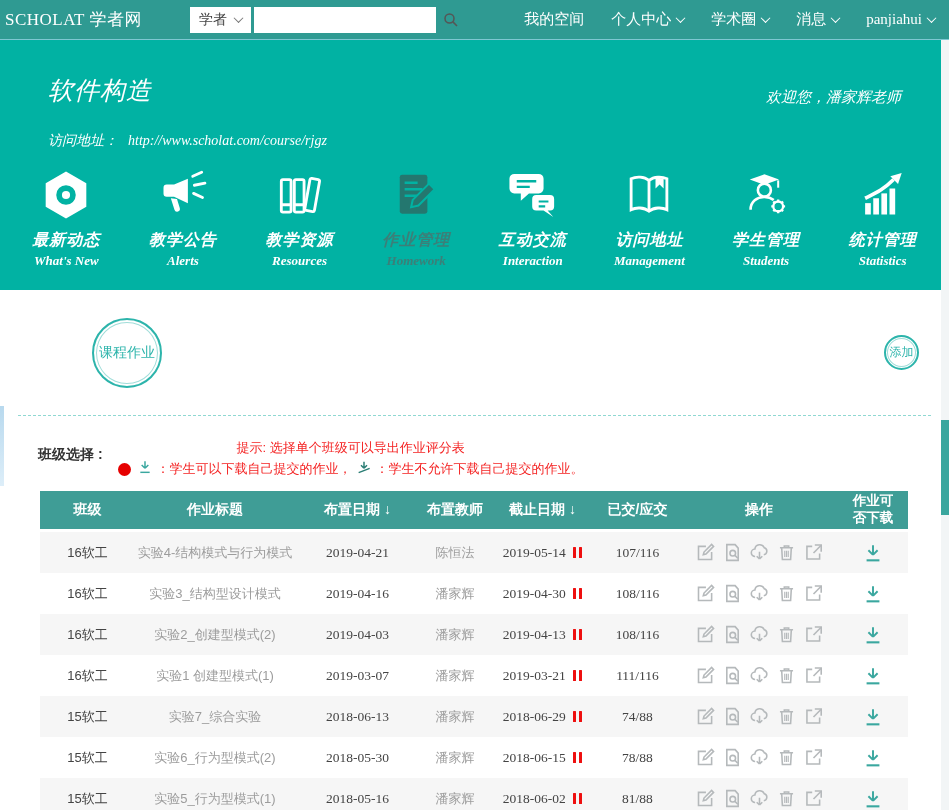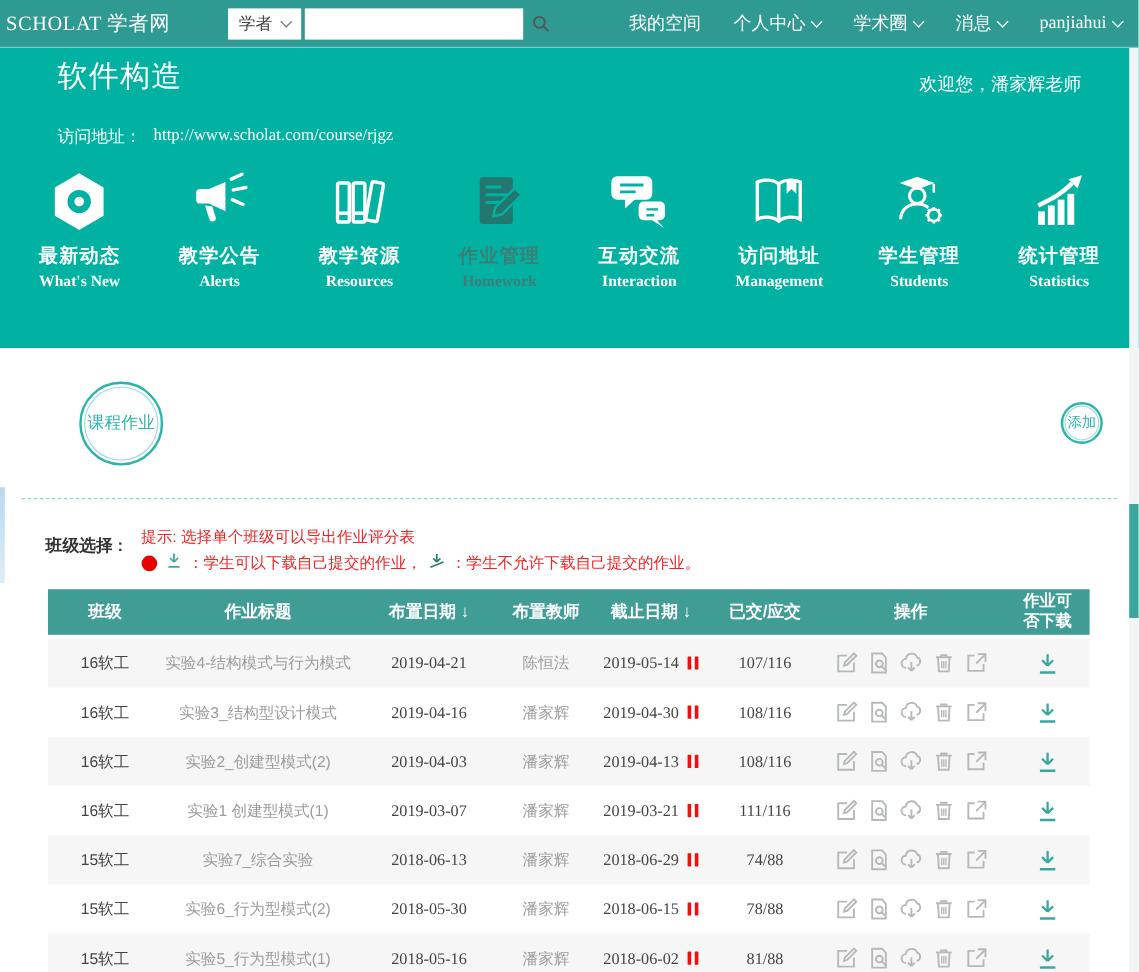--- a/index.html
+++ b/index.html
@@ -25,50 +25,51 @@
     transform:rotate(45deg) translate(-1px,-1px); display:inline-block; }
   .chev.dark { border-color:#777; }
   .search-box { background:#fff; height:26px; width:182px; display:flex; align-items:center; }
   .search-box input { border:none; outline:none; flex:1; height:24px; padding:0 6px; font-size:13px; background:transparent; }
   .search-btn { width:26px; height:26px; display:flex; align-items:center; justify-content:center; cursor:pointer; }
   .top-nav { margin-left:auto; display:flex; align-items:center; gap:27px;justify-content:center; }
   .top-nav .tn-item { color:#fff; font-size:15px; display:flex; align-items:center; gap:6px; cursor:pointer; }
   .tn-user { font-family:"Liberation Serif","DejaVu Serif",serif; }
 
   
-  .panel { height:250px; background:#01b2a3; color:#fff; padding-top:7px; }
+  .panel { height:250px; background:#01b2a3; color:#fff; padding-top:34px;font-style:italic; }
   .banner { padding:0 48px; display:flex; justify-content:space-between; align-items:flex-start; }
   .course-title { font-size:25px; font-weight:500; letter-spacing:1px; }
   .welcome { font-size:15px; margin-top:14px; }
   .url-line { padding:0 48px; margin-top:25px; font-size:14px; display:flex; gap:10px; align-items:center; }
 
   .nav-icons { margin-top:19px; display:flex; padding:0 8px; }
   .nav-item { flex:1; text-align:center; color:#fff; cursor:pointer; }
   .nav-item svg { width:52px; height:52px; display:block; margin:0 auto; }
   .nav-zh { font-size:16px; font-weight:bold; margin-top:9px; letter-spacing:1px; }
   .nav-en { font-size:13px; font-weight:bold; margin-top:2px; font-family:"Liberation Serif","DejaVu Serif",serif; }
   .nav-item.active { color:#24776f; }
   .nav-item.active .nav-zh, .nav-item.active .nav-en { color:#3c7f78; }
 
   
   .content { background:#fff; }
   .section-head { height:125px; display:flex; align-items:center; justify-content:space-between; padding:0 30px 0 66px; }
   .badge-circle {
     width:70px; height:70px; border-radius:50%; border:2px solid #2cb4ab; color:#2cb4ab;
     display:flex; align-items:center; justify-content:center; font-size:14px; cursor:pointer;
     box-shadow:inset 0 0 0 2px #fff, inset 0 0 0 3px rgba(44,180,171,.45);
+    margin-left:26px;
   }
   .add-circle {
     width:35px; height:35px; border-radius:50%; border:2px solid #2cb4ab; color:#2cb4ab;
     display:flex; align-items:center; justify-content:center; font-size:12px; cursor:pointer;
     box-shadow:inset 0 0 0 1px #fff, inset 0 0 0 2px rgba(44,180,171,.45);
   }
   .dotted-sep { margin:0 18px; border-top:1px dashed #8fd8d2; }
 
-  .filter-row { margin:24px 0 0 38px; display:flex; align-items:flex-start; }
+  .filter-row { margin:24px 0 0 38px; display:flex; align-items:flex-start;text-align:center; }
   .filter-label { font-size:14px; font-weight:bold; color:#333; line-height:28px; white-space:nowrap; }
   .select-box {
     width:193px; height:28px; border:1px solid #a9a9a9; background:#fff; margin-left:5px;
     display:flex; align-items:center; justify-content:space-between; padding:0 9px; font-size:14px; color:#333; cursor:pointer;
   }
   .sel-caret { width:0; height:0; border-left:4.5px solid transparent; border-right:4.5px solid transparent; border-top:6px solid #333; }
   .hints { margin-left:15px; color:#f42323; font-size:13px; line-height:16px; }
   .hint-line2 { display:flex; align-items:center; gap:4px; margin-top:3px; }
   .red-dot { width:13px; height:13px; border-radius:50%; background:#e60000; display:inline-block; margin-right:2px; }
   .hints svg { flex:none; }

